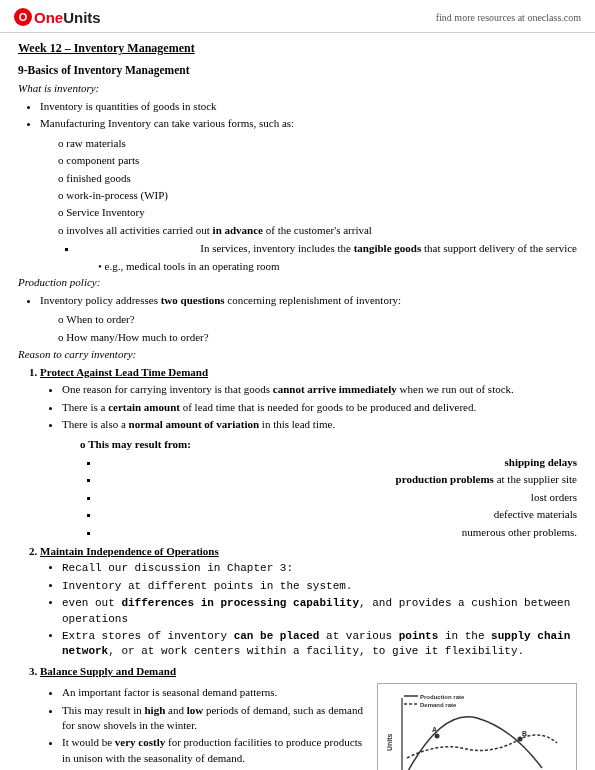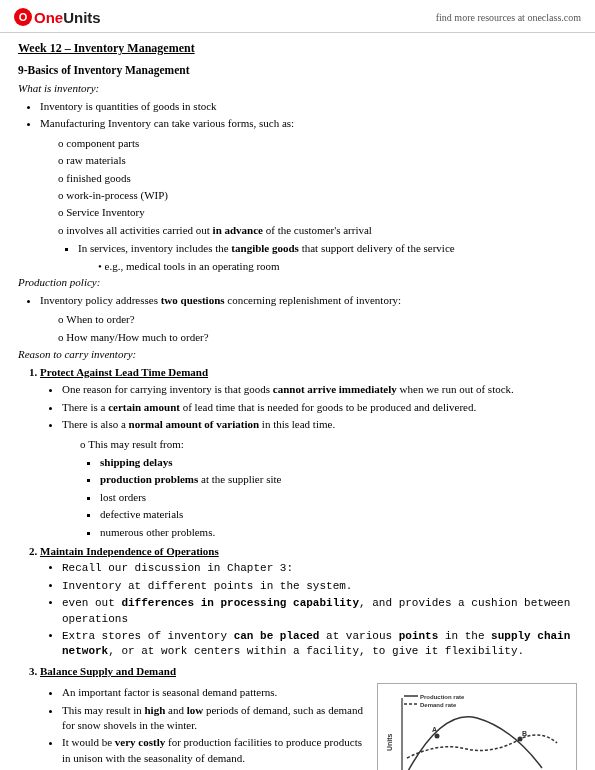--- a/index.html
+++ b/index.html
@@ -65,20 +65,21 @@
       line-height: 1.4;
     }
     ul.square-list {
       list-style: square;
       margin-left: 60px;
       margin-bottom: 2px;
     }
     ul.square-list li {
       margin-bottom: 2px;
       line-height: 1.4;
+      text-align: right;
     }
     ul.dash-list {
       list-style: none;
       margin-left: 80px;
       margin-bottom: 2px;
     }
     ul.dash-list li::before {
       content: "• ";
     }
     ul.dash-list li {
@@ -166,22 +167,22 @@
   <div class="section-title">9-Basics of Inventory Management</div>
 
   <div class="italic-heading section-gap">What is inventory:</div>
 
   <ul class="bullet-list section-gap">
     <li>Inventory is quantities of goods in stock</li>
     <li>Manufacturing Inventory can take various forms, such as:</li>
   </ul>
 
   <ul class="circle-list section-gap">
+    <li>raw materials</li>
     <li>component parts</li>
-    <li>raw materials</li>
     <li>finished goods</li>
     <li>work-in-process (WIP)</li>
     <li>Service Inventory</li>
     <li>involves all activities carried out <strong>in advance</strong> of the customer's arrival</li>
   </ul>
 
   <ul class="square-list">
     <li>In services, inventory includes the <strong>tangible goods</strong> that support delivery of the service</li>
   </ul>
   <ul class="dash-list section-gap">
@@ -202,21 +203,21 @@
 
   <ol class="numbered-list">
 
     <li>
       <span class="bold underline">Protect Against Lead Time Demand</span>
       <ul class="bullet-list" style="font-weight:normal; margin-top:2px;">
         <li><span class="normal">One reason for carrying inventory is that goods <strong>cannot arrive immediately</strong> when we run out of stock.</span></li>
         <li><span class="normal">There is a <strong>certain amount</strong> of lead time that is needed for goods to be produced and delivered.</span></li>
         <li><span class="normal">There is also a <strong>normal amount of variation</strong> in this lead time.</span></li>
       </ul>
-      <ul class="circle-list" style="font-weight:normal;">
+      <ul class="circle-list" style="font-weight:bold;">
         <li>This may result from:</li>
       </ul>
       <ul class="square-list" style="font-weight:normal;">
         <li><strong>shipping delays</strong></li>
         <li><strong>production problems</strong> at the supplier site</li>
         <li>lost orders</li>
         <li>defective materials</li>
         <li>numerous other problems.</li>
       </ul>
     </li>

